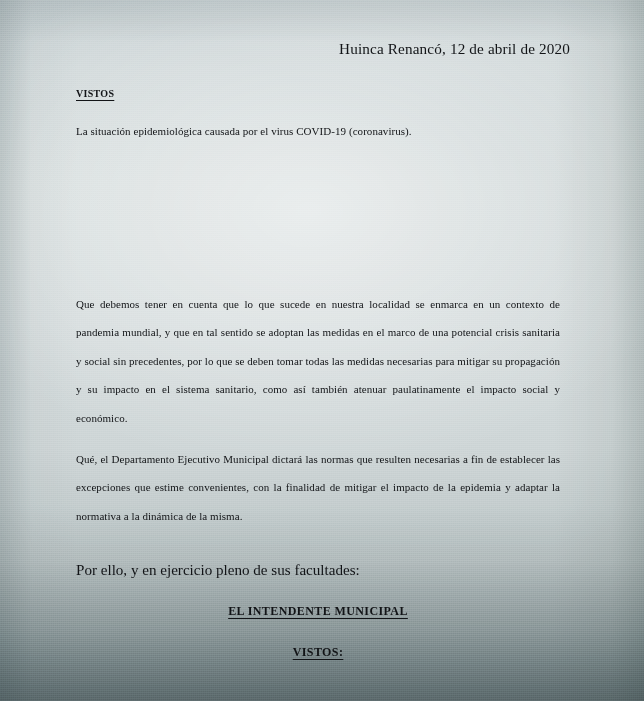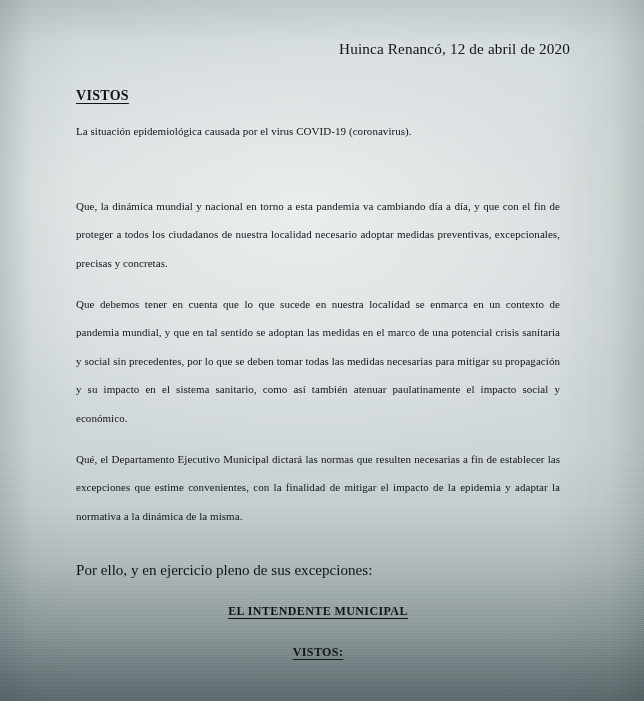--- a/index.html
+++ b/index.html
@@ -92,21 +92,21 @@
   .block {
     position: absolute;
     left: 76px;
     width: 484px;
   }
 
   .heading {
     font-weight: bold;
     text-decoration: underline;
     text-underline-offset: 2.5px;
-    font-size: 14px;
+    font-size: 10px;
     letter-spacing: 0.3px;
   }
 
   .para {
     text-align: justify;
     text-justify: inter-word;
     font-size: 11px;
     line-height: 28.4px;
     letter-spacing: 0.05px;
   }
@@ -138,27 +138,26 @@
 
   <div id="content">
 
     <div class="dateline">Huinca Renancó, 12 de abril de 2020</div>
 
     <div class="block heading" style="top:88px;">VISTOS</div>
 
     <div class="block para" style="top:117px;">La situación epidemiológica causada por el virus COVID-19 (coronavirus).</div>
 
 
-    <div class="block para" style="top:192px;">Que, la dinámica mundial y nacional en torno a esta pandemia va cambiando día a día, y que con el fin de proteger a todos los ciudadanos de nuestra localidad necesario adoptar medidas preventivas, excepcionales, precisas y concretas.</div>
 
     <div class="block para" style="top:290px;">Que debemos tener en cuenta que lo que sucede en nuestra localidad se enmarca en un contexto de pandemia mundial, y que en tal sentido se adoptan las medidas en el marco de una potencial crisis sanitaria y social sin precedentes, por lo que se deben tomar todas las medidas necesarias para mitigar su propagación y su impacto en el sistema sanitario, como así también atenuar paulatinamente el impacto social y económico.</div>
 
     <div class="block para" style="top:445px;">Qué, el Departamento Ejecutivo Municipal dictará las normas que resulten necesarias a fin de establecer las excepciones que estime convenientes, con la finalidad de mitigar el impacto de la epidemia y adaptar la normativa a la dinámica de la misma.</div>
 
-    <div class="plain-line" style="top:562px;">Por ello, y en ejercicio pleno de sus excepciones:</div>
+    <div class="plain-line" style="top:562px;">Por ello, y en ejercicio pleno de sus facultades:</div>
 
     <div class="centered" style="top:604px;">EL INTENDENTE MUNICIPAL</div>
 
     <div class="centered" style="top:645px;">VISTOS:</div>
 
   </div>
 
   <div id="vignette"></div>
   <div id="grain"></div>
 

